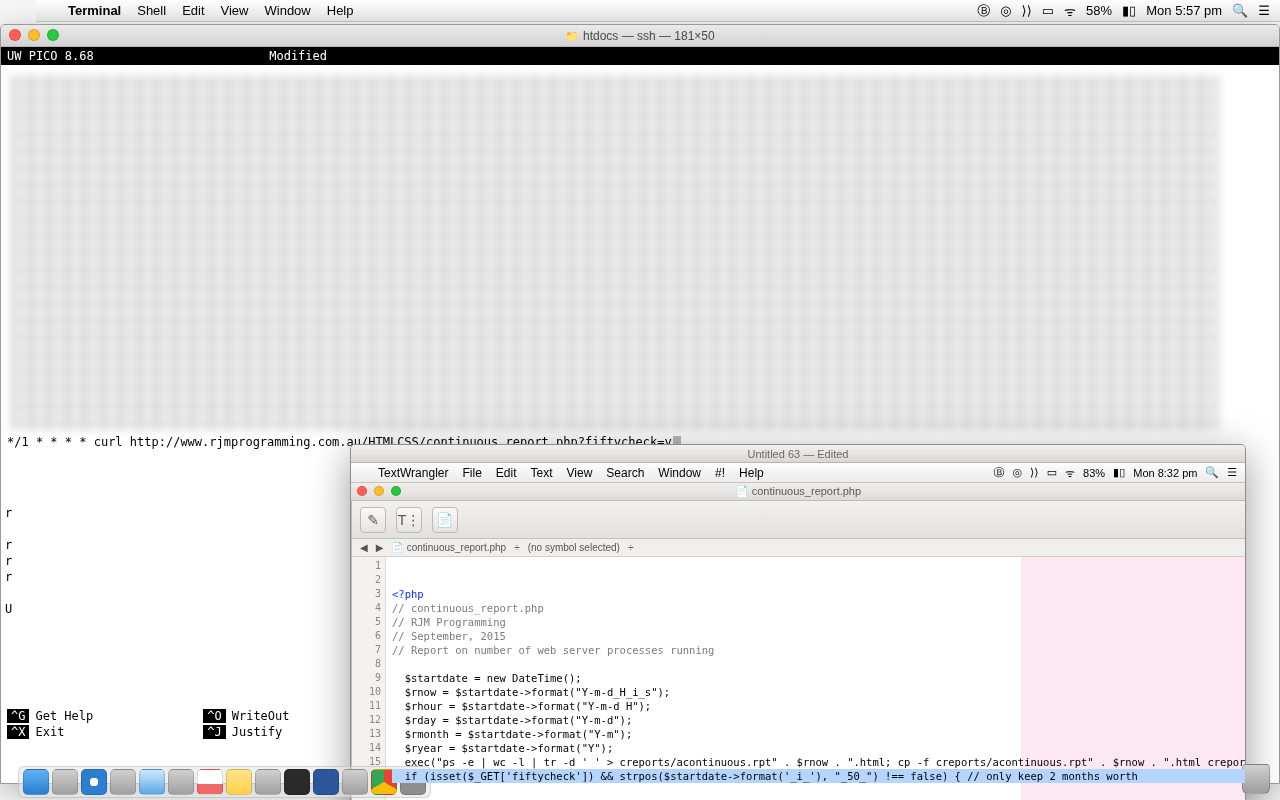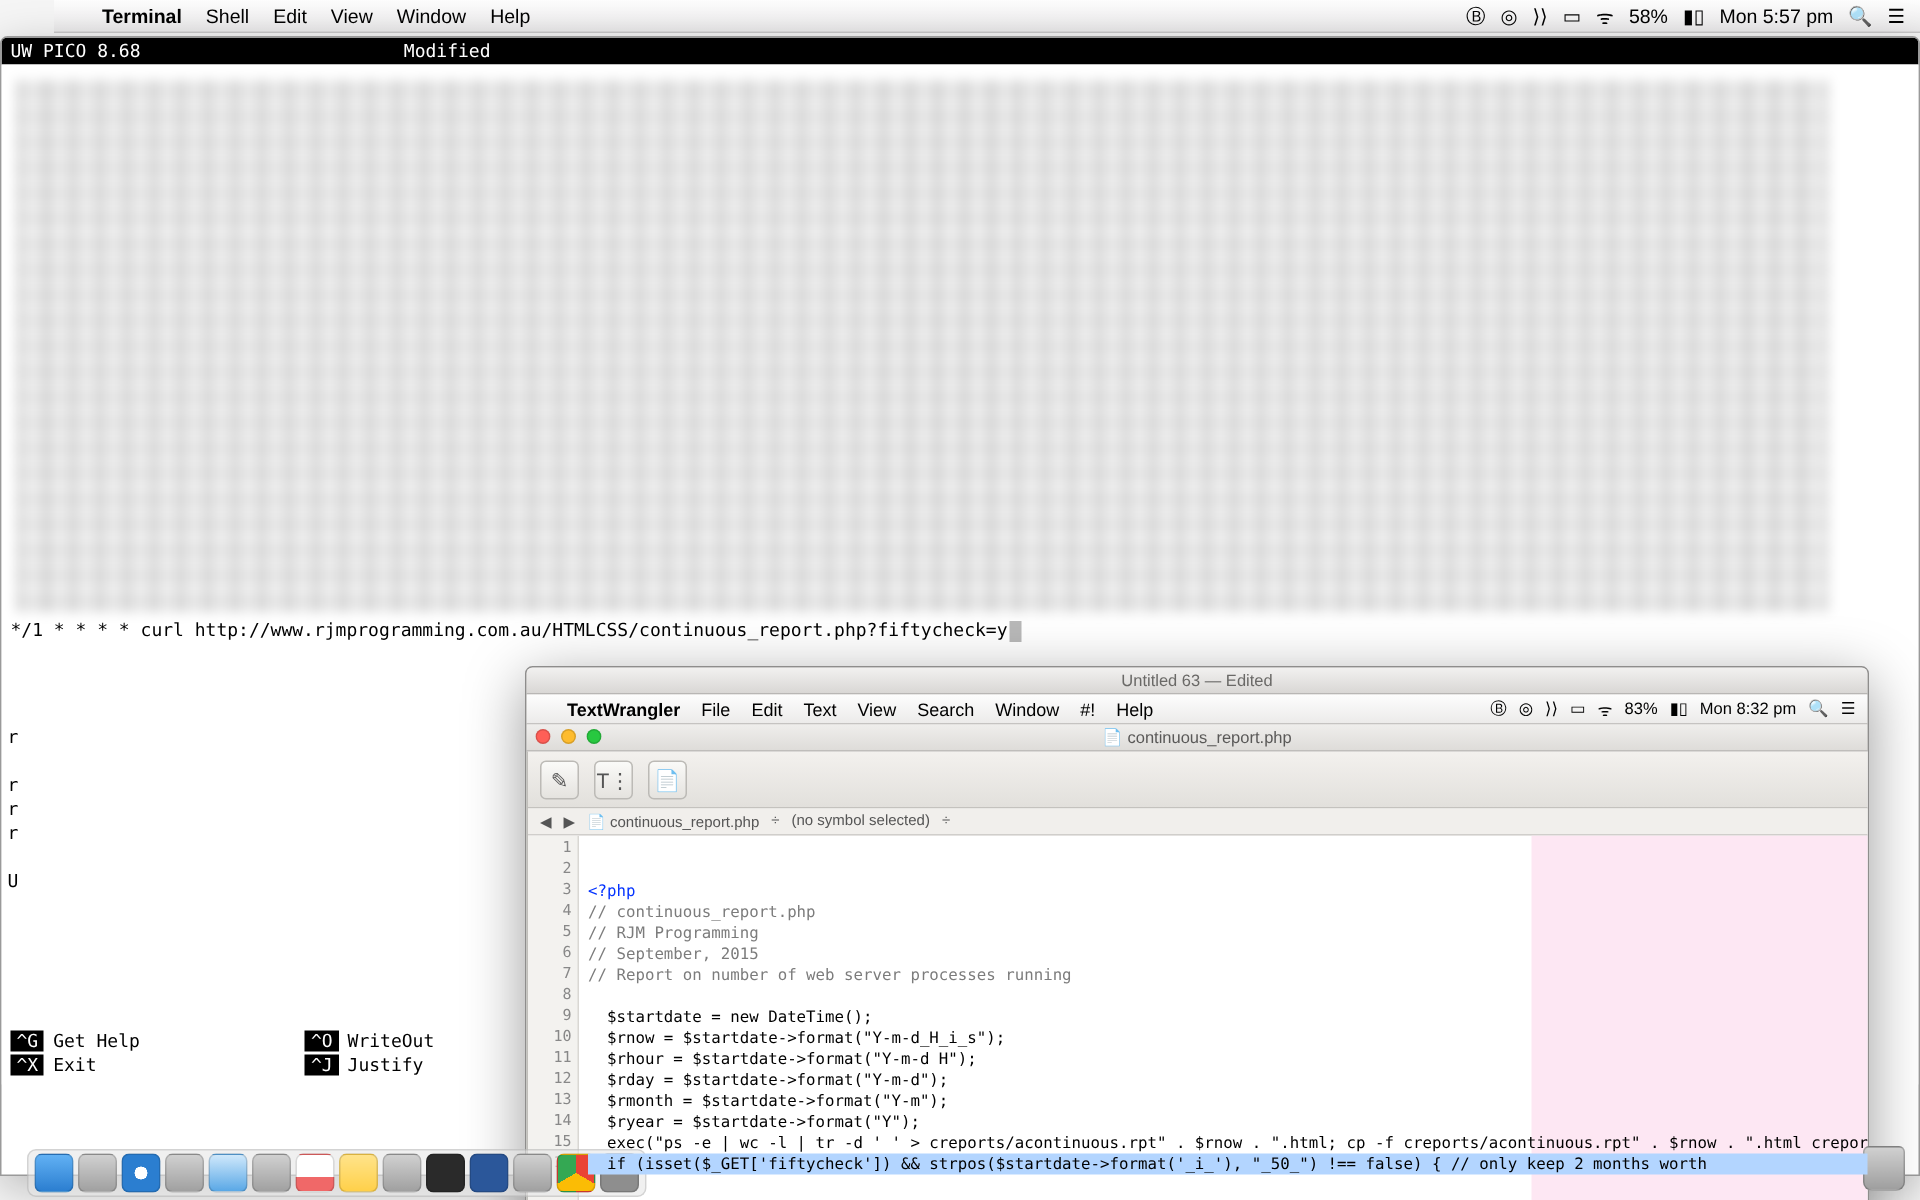--- a/index.html
+++ b/index.html
@@ -115,21 +115,21 @@
     text-align:center; font-size:11px; color:#6a6967;
     line-height:18px;
   }
   .tw-menubar {
     height: 20px;
     background: linear-gradient(#fdfdfd,#ecebea);
     border-bottom: 1px solid #c5c3c1;
     display:flex; align-items:center; font-size:12px; color:#000;
   }
   .tw-menubar .apple{padding:0 10px; font-size:14px;}
-  .tw-menubar .app{font-weight:700; padding:0 7px;}
+  .tw-menubar .app{font-weight:400; padding:0 7px;}
   .tw-menubar .item{padding:0 7px;}
   .tw-menubar .right{margin-left:auto; display:flex; gap:8px; padding-right:8px; align-items:center; font-size:11px;}
 
   .tw-doc-titlebar{
     height:18px; background:linear-gradient(#efeeec,#dedcd9);
     border-bottom:1px solid #bfbdbb;
     display:flex; align-items:center; justify-content:center;
     font-size:11px; color:#5a5958; position:relative;
   }
   .tw-doc-titlebar .traffic{left:6px; top:3px;}
@@ -251,20 +251,28 @@
     <span class="glyph">ᯤ</span>
     <span class="glyph">58%</span>
     <span class="glyph">▮▯</span>
     <span class="glyph">Mon 5:57 pm</span>
     <span class="glyph">🔍</span>
     <span class="glyph">☰</span>
   </div>
 </div>
 
 <div class="terminal">
+  <div class="titlebar">
+    <div class="traffic">
+      <div class="tl red"></div>
+      <div class="tl yellow"></div>
+      <div class="tl green"></div>
+    </div>
+    <span class="titletext"><span class="foldericon">📁</span><span>htdocs — ssh — 181×50</span></span>
+  </div>
 
   <div class="pico-header">
     <span class="left">UW PICO 8.68</span>
     <span class="right">Modified</span>
   </div>
 
   <div class="terminal-body">
     <div class="blur-block"></div>
     <div class="crontab-line">*/1 * * * * curl http://www.rjmprogramming.com.au/HTMLCSS/continuous_report.php?fiftycheck=y</div>
     <div class="partial-left">r

